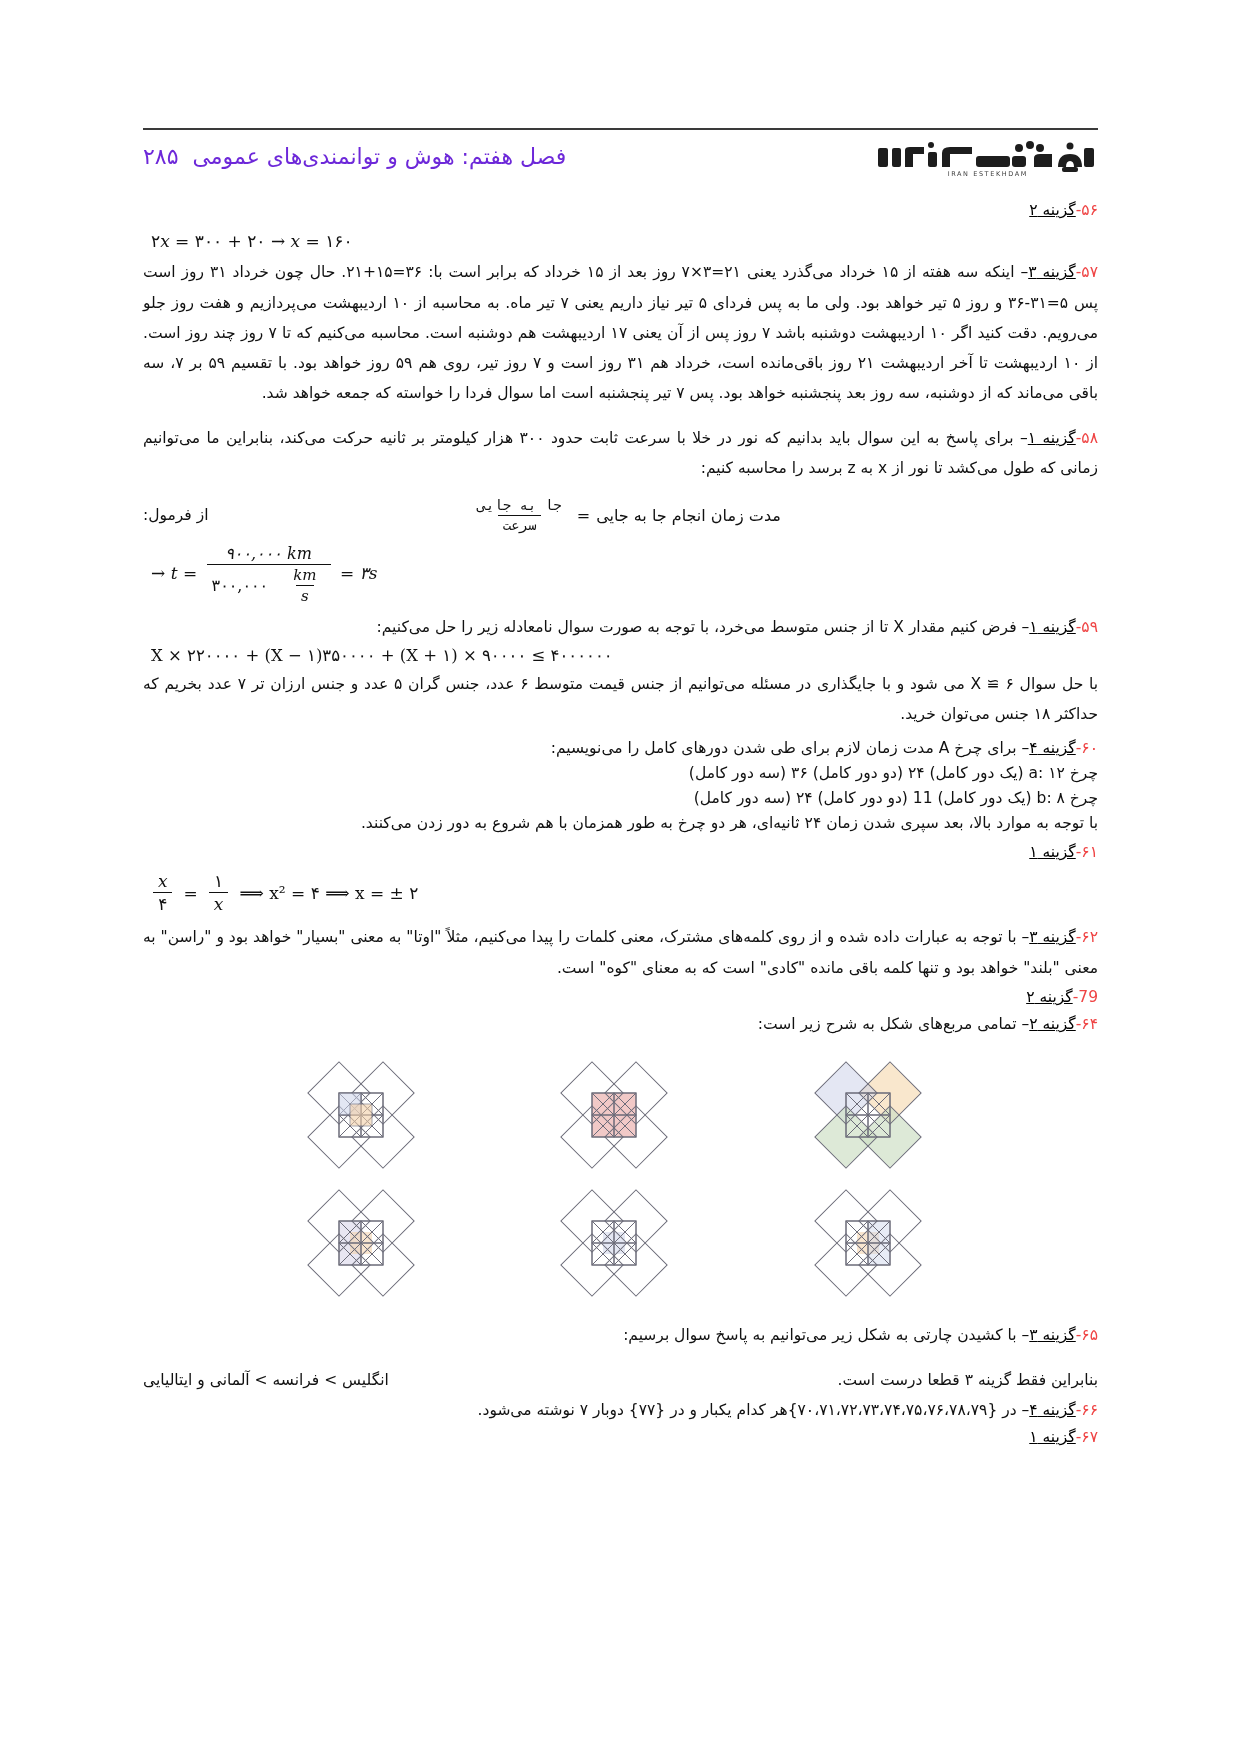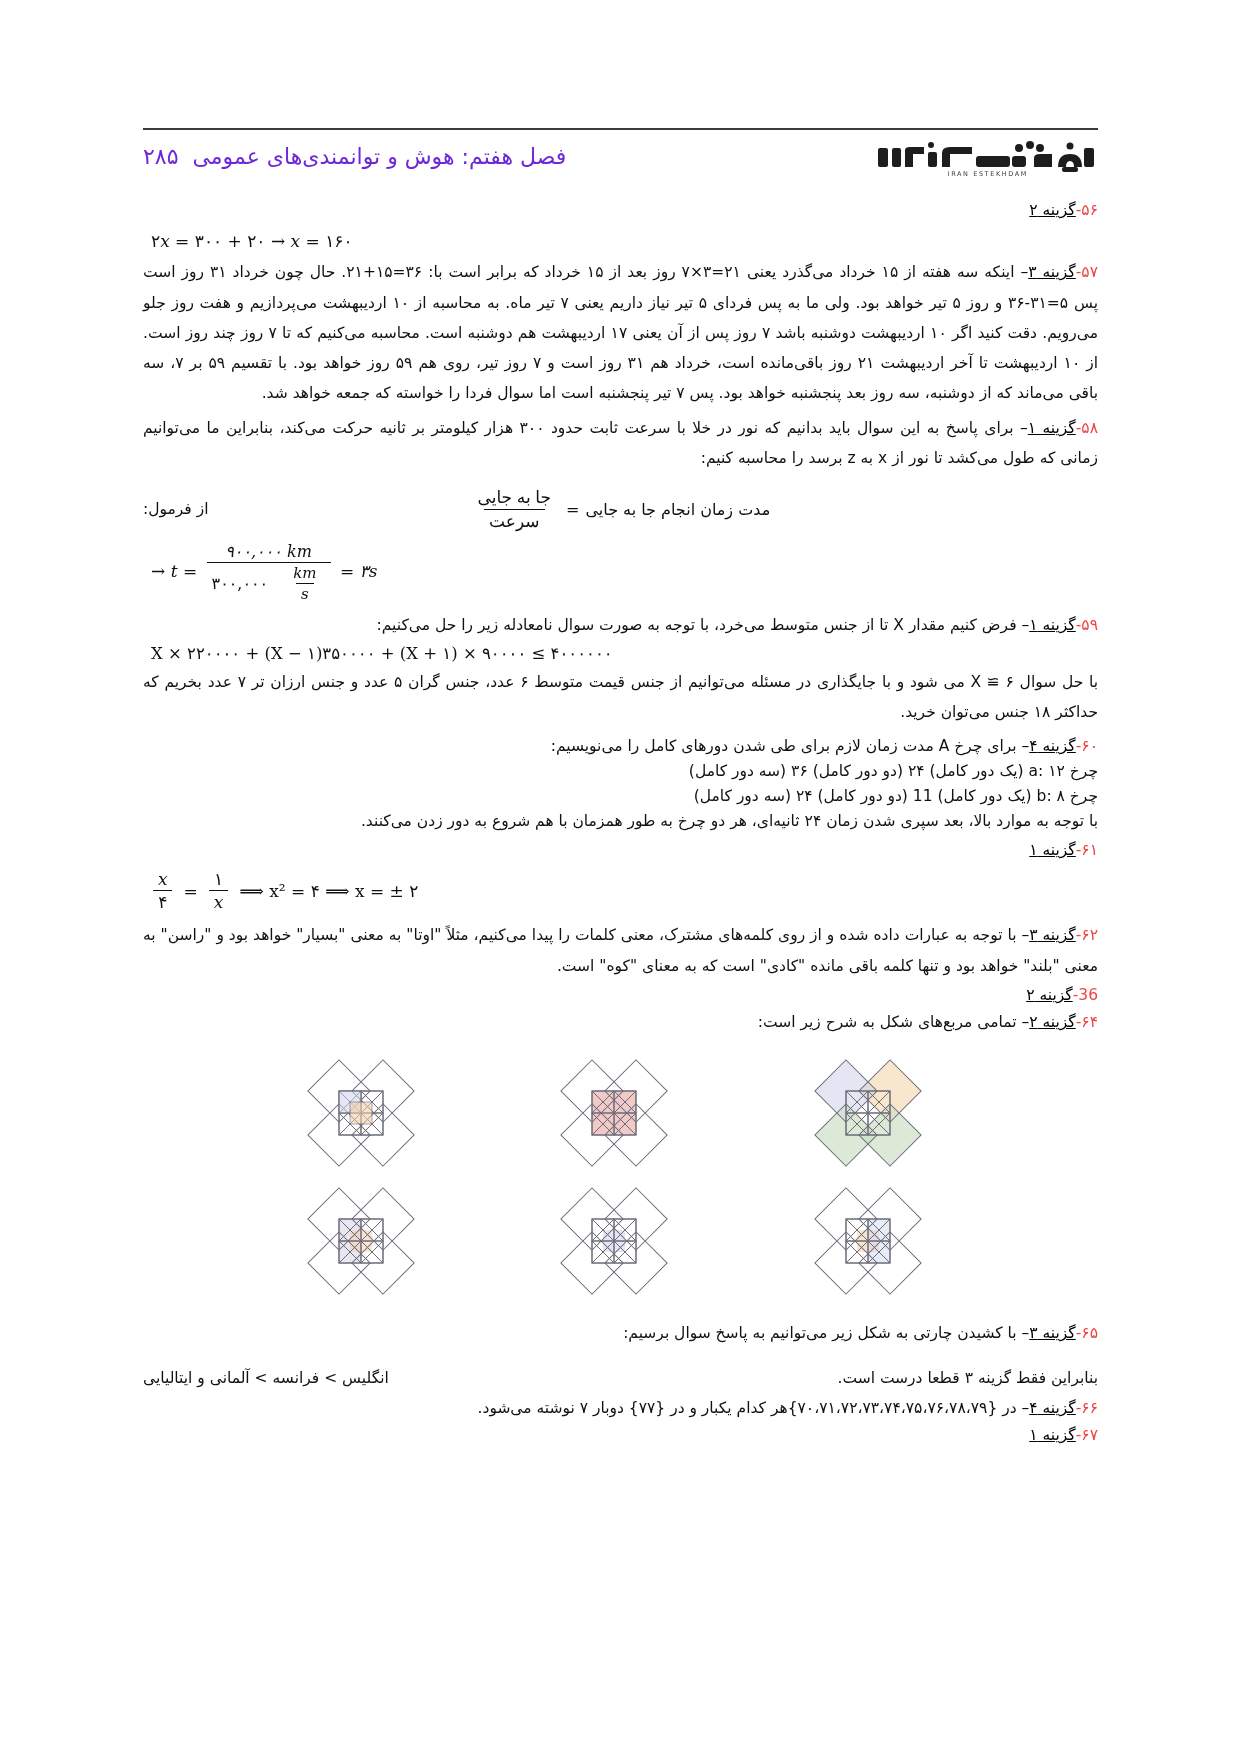--- a/index.html
+++ b/index.html
@@ -53,21 +53,21 @@
     font-family:"DejaVu Serif","Liberation Serif",serif;
     font-size:17px;color:#111;
   }
   .mathline{margin:6px 0 2px 8px;}
   .frac{
     display:inline-flex;flex-direction:column;align-items:center;
     vertical-align:middle;margin:0 4px;
   }
   .frac .num{padding:0 5px 1px;}
   .frac .den{padding:1px 5px 0;border-top:1.4px solid #111;}
-  .tiny{font-size:17px;font-family:Liberation Sans, sans-serif;direction:rtl;}
+  .tiny{font-size:14px;font-family:Liberation Mono, monospace;direction:rtl;}
   .persian-frac-row{
     direction:rtl;display:flex;justify-content:center;align-items:center;
     font-size:16px;gap:6px;
   }
   
   .figgrid{
     position:relative;width:760px;margin:14px auto 0 auto;
     display:grid;grid-template-columns:repeat(3,1fr);
     grid-template-rows:repeat(2,128px);
     justify-items:center;align-items:center;
@@ -122,21 +122,21 @@
     <div class="ans-head">
       <span class="qnum">۵۶-</span><span class="opt">گزینه ۲</span>
     </div>
     <div class="math mathline">۲𝑥 = ۳۰۰ + ۲۰ → 𝑥 = ۱۶۰</div>
 
     <div class="para" style="margin-top:6px;">
       <span class="qnum">۵۷-</span><span class="opt">گزینه ۳</span><span>–</span>
       <span>اینکه سه هفته از ۱۵ خرداد می‌گذرد یعنی ۲۱=۳×۷ روز بعد از ۱۵ خرداد که برابر است با: ۳۶=۱۵+۲۱. حال چون خرداد ۳۱ روز است پس ۵=۳۱-۳۶ و روز ۵ تیر خواهد بود. ولی ما به پس فردای ۵ تیر نیاز داریم یعنی ۷ تیر ماه. به محاسبه از ۱۰ اردیبهشت می‌پردازیم و هفت روز جلو می‌رویم. دقت کنید اگر ۱۰ اردیبهشت دوشنبه باشد ۷ روز پس از آن یعنی ۱۷ اردیبهشت هم دوشنبه است. محاسبه می‌کنیم که تا ۷ روز چند روز است. از ۱۰ اردیبهشت تا آخر اردیبهشت ۲۱ روز باقی‌مانده است، خرداد هم ۳۱ روز است و ۷ روز تیر، روی هم ۵۹ روز خواهد بود. با تقسیم ۵۹ بر ۷، سه باقی می‌ماند که از دوشنبه، سه روز بعد پنجشنبه خواهد بود. پس ۷ تیر پنجشنبه است اما سوال فردا را خواسته که جمعه خواهد شد.</span>
     </div>
 
-    <div class="para" style="margin-top:4px;">
+    <div class="para" style="margin-top:14px;">
       <span class="qnum">۵۸-</span><span class="opt">گزینه ۱</span><span>–</span>
       <span>برای پاسخ به این سوال باید بدانیم که نور در خلا با سرعت ثابت حدود ۳۰۰ هزار کیلومتر بر ثانیه حرکت می‌کند، بنابراین ما می‌توانیم زمانی که طول می‌کشد تا نور از x به z برسد را محاسبه کنیم:</span>
     </div>
 
     <div style="display:flex;flex-direction:row-reverse;align-items:center;justify-content:space-between;margin:14px 0 4px 0;">
       <span class="rightline">از فرمول:</span>
       <div class="persian-frac-row" style="margin-right:auto;margin-left:260px;">
         <span>مدت زمان انجام جا به جایی</span>
         <span>=</span>
         <span class="frac">
@@ -191,21 +191,21 @@
       </span>
       <span>⟹  x² = ۴ ⟹ x = ± ۲</span>
     </div>
 
     <div class="para">
       <span class="qnum">۶۲-</span><span class="opt">گزینه ۳</span><span>–</span>
       <span>با توجه به عبارات داده شده و از روی کلمه‌های مشترک، معنی کلمات را پیدا می‌کنیم، مثلاً "اوتا" به معنی "بسیار" خواهد بود و "راسن" به معنی "بلند" خواهد بود و تنها کلمه باقی مانده "کادی" است که به معنای "کوه" است.</span>
     </div>
 
     <div class="ans-head">
-      <span class="qnum">36-</span><span class="opt">گزینه ۲</span>
+      <span class="qnum">79-</span><span class="opt">گزینه ۲</span>
     </div>
 
     <div class="rightline">
       <span class="qnum">۶۴-</span><span class="opt">گزینه ۲</span><span>–</span>
       <span>تمامی مربع‌های شکل به شرح زیر است:</span>
     </div>
 
     <div class="figgrid">
 
       <div class="figcell">

